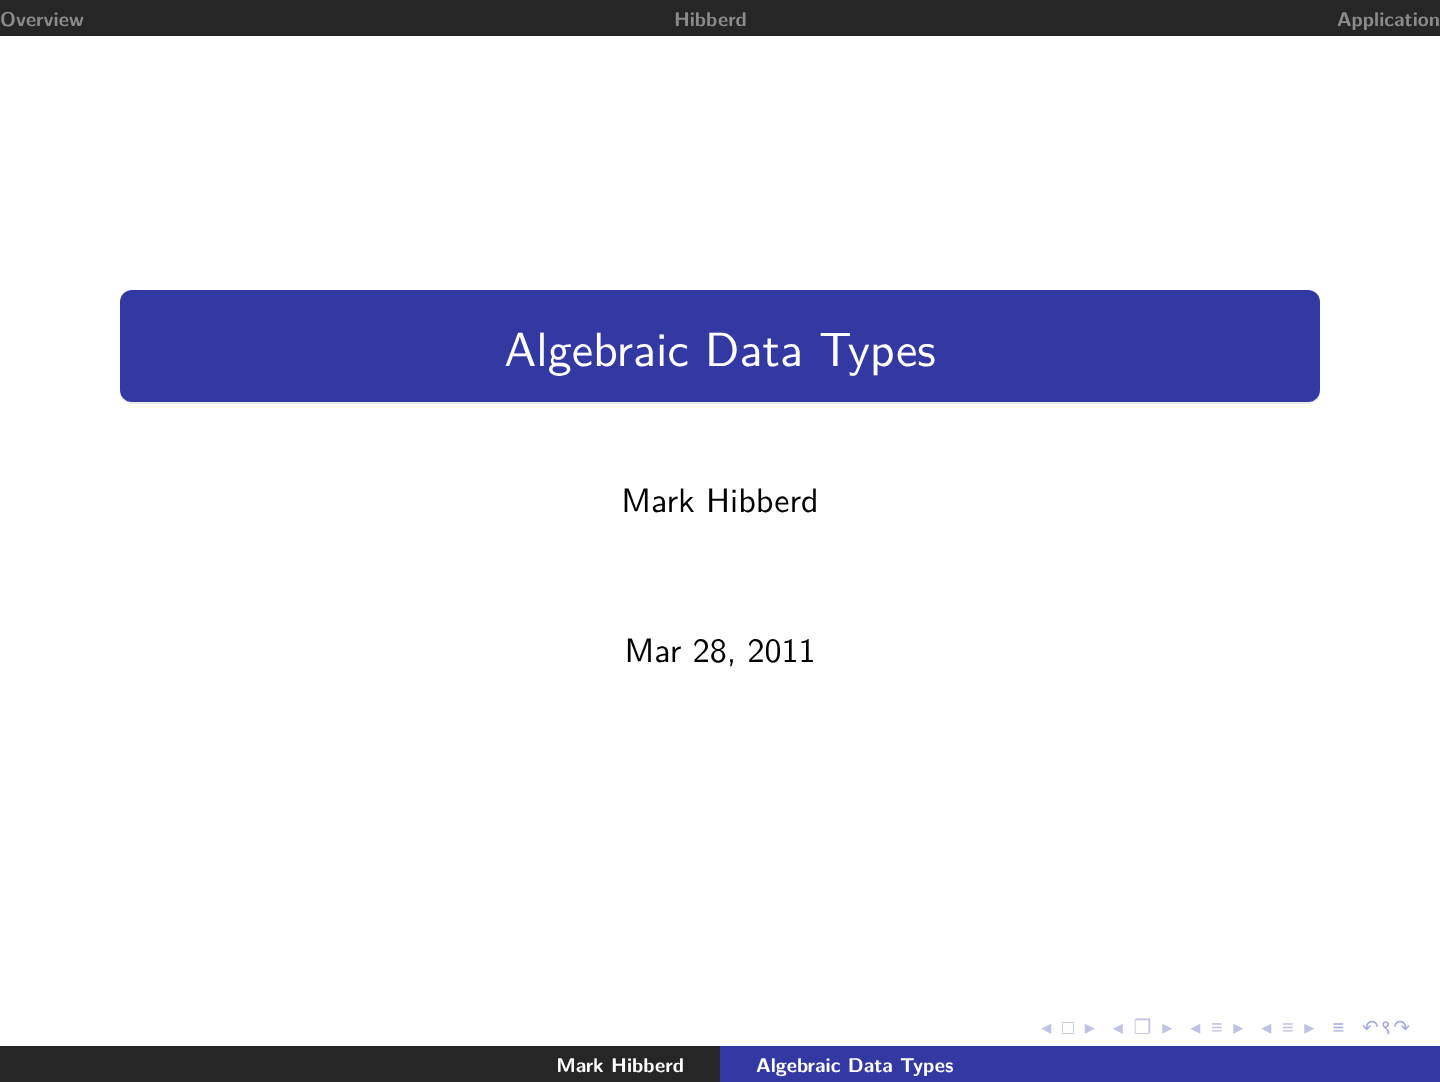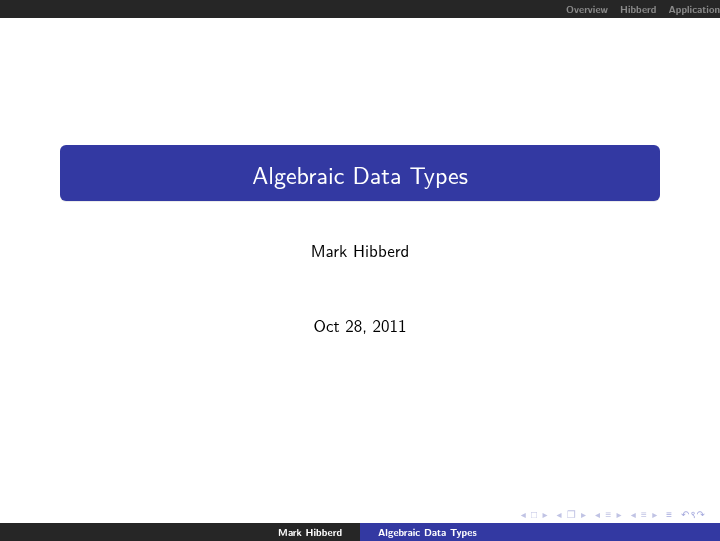--- a/index.html
+++ b/index.html
@@ -10,21 +10,21 @@
     font-family: "Latin Modern Sans", "Lucida Grande", "Lucida Sans", Arial, sans-serif;
     position: relative;
     overflow: hidden;
   }
   .topbar {
     position: absolute;
     top: 0; left: 0; right: 0;
     height: 18px;
     background: #262626;
     display: flex;
-    justify-content: flex-end;
+    justify-content: space-between;
     align-items: center;
     gap: 12px;
   }
   .topbar a {
     color: #8a8a8a;
     font-size: 10px;
     font-weight: bold;
     text-decoration: none;
     cursor: pointer;
   }
@@ -111,21 +111,21 @@
   <a>Overview</a>
   <a>Hibberd</a>
   <a>Application</a>
 </div>
 
 <div class="titlebox">
   <div class="title">Algebraic Data Types</div>
 </div>
 
 <div class="author">Mark Hibberd</div>
-<div class="date">Oct 28, 2011</div>
+<div class="date">Mar 28, 2011</div>
 
 <div class="navsymbols">
   <span>◂ □ ▸</span>
   <span>◂ ❐ ▸</span>
   <span>◂ ≡ ▸</span>
   <span>◂ ≡ ▸</span>
   <span class="accent">≡</span>
   <span class="accent">↶९↷</span>
 </div>
 

